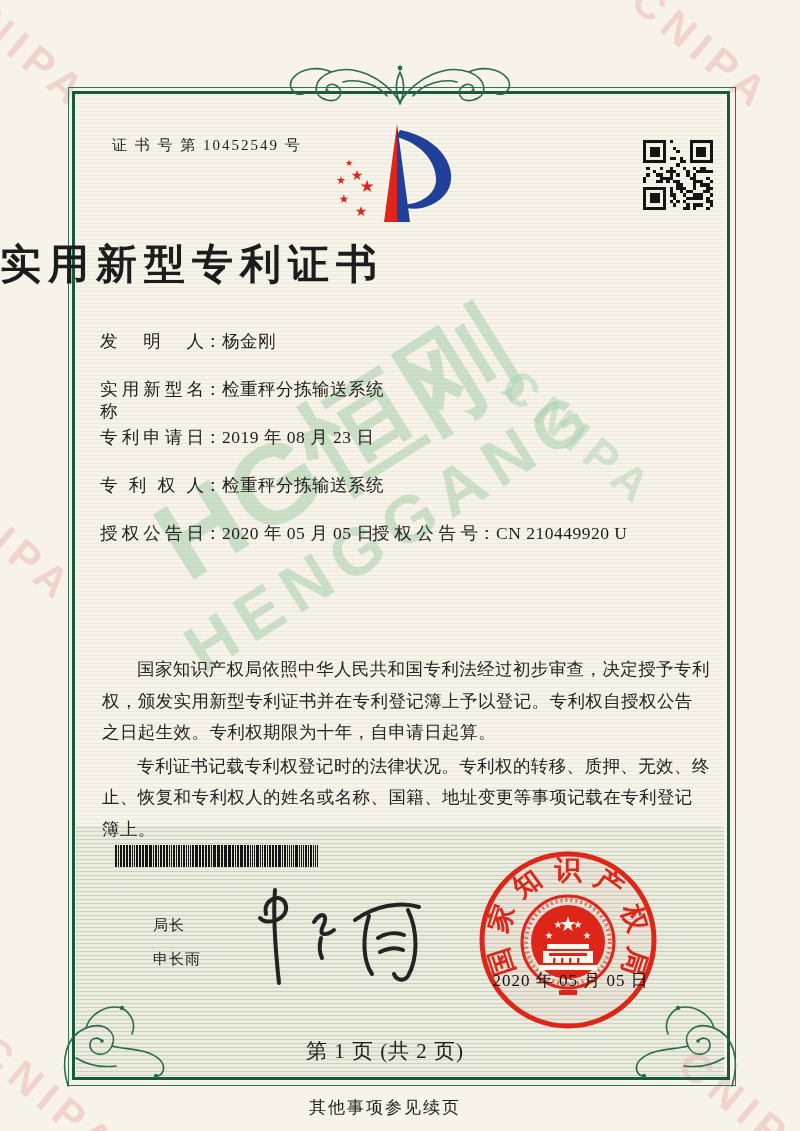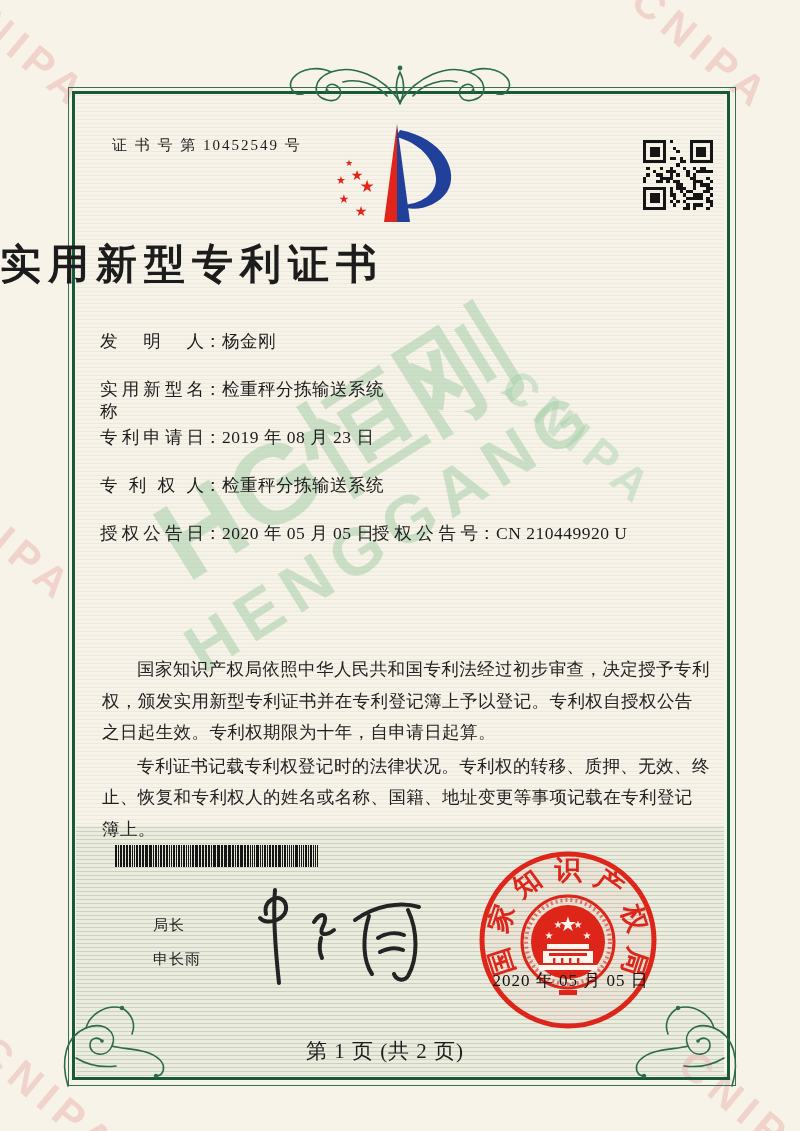--- a/index.html
+++ b/index.html
@@ -497,14 +497,15 @@
         <text x="51.85503233952687" y="36.368810393753684" dominant-baseline="central" transform="rotate(-36 51.85503233952687 36.368810393753684)">知</text>
         <text x="92.99999999999999" y="23" dominant-baseline="central" transform="rotate(0 92.99999999999999 23)">识</text>
         <text x="134.1449676604731" y="36.36881039375367" dominant-baseline="central" transform="rotate(36 134.1449676604731 36.36881039375367)">产</text>
         <text x="159.57395614066075" y="71.36881039375366" dominant-baseline="central" transform="rotate(72 159.57395614066075 71.36881039375366)">权</text>
         <text x="159.57395614066075" y="114.6311896062463" dominant-baseline="central" transform="rotate(108 159.57395614066075 114.6311896062463)">局</text>
       </g>
   </svg>
   <div class="seal-date">2020 年 05 月 05 日</div>
 
   <div class="page-num">第 1 页 (共 2 页)</div>
+  <div class="foot-note">其他事项参见续页</div>
 
 </div>
 
 </body></html>

